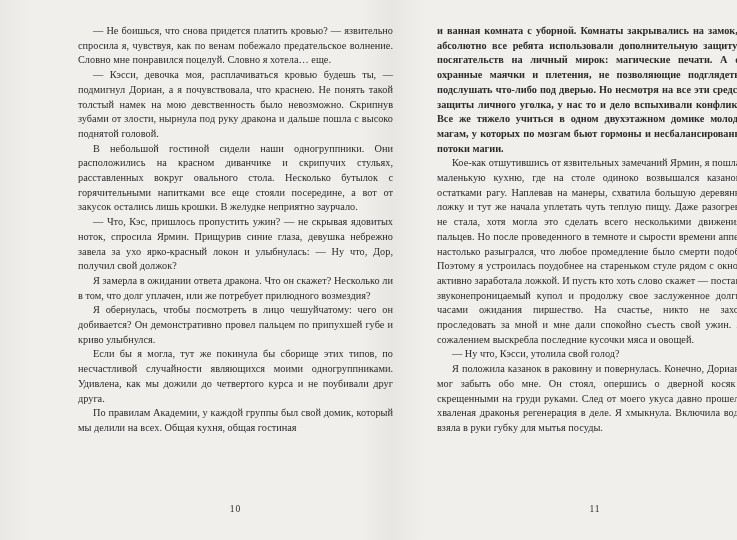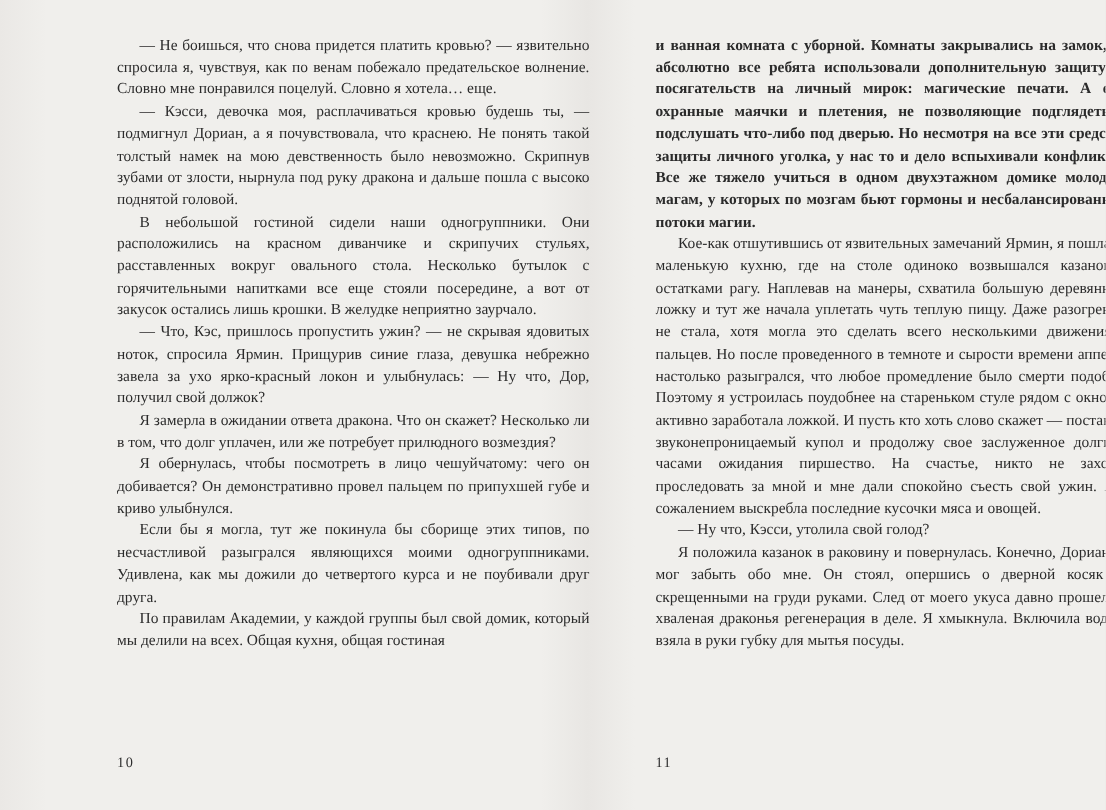--- a/index.html
+++ b/index.html
@@ -44,21 +44,21 @@
     padding: 0;
     text-indent: 15px;
   }
   .text-block p.no-indent {
     text-indent: 0;
     font-weight: bold;
   }
   .page-number {
     position: absolute;
     bottom: 26px;
-    text-align: left;
+    text-align: center;
     font-family: "Liberation Serif", "DejaVu Serif", serif;
     font-size: 9.5px;
     letter-spacing: 1px;
     color: #2b2b2b;
   }
   .page-left  .page-number { left: 31px; right: 22px; }
   .page-right .page-number { left: 22px; right: 31px; }
 </style>
 </head>
 <body>
@@ -66,21 +66,21 @@
 <div class="spread">
 
   <div class="page page-left">
     <div class="text-block">
       <p>— Не боишься, что снова придется платить кровью? — язвительно спросила я, чувствуя, как по венам побежало предательское волнение. Словно мне понравился поцелуй. Словно я хотела… еще.</p>
       <p>— Кэсси, девочка моя, расплачиваться кровью будешь ты, — подмигнул Дориан, а я почувствовала, что краснею. Не понять такой толстый намек на мою девственность было невозможно. Скрипнув зубами от злости, нырнула под руку дракона и дальше пошла с высоко поднятой головой.</p>
       <p>В небольшой гостиной сидели наши одногруппники. Они расположились на красном диванчике и скрипучих стульях, расставленных вокруг овального стола. Несколько бутылок с горячительными напитками все еще стояли посередине, а вот от закусок остались лишь крошки. В желудке неприятно заурчало.</p>
       <p>— Что, Кэс, пришлось пропустить ужин? — не скрывая ядовитых ноток, спросила Ярмин. Прищурив синие глаза, девушка небрежно завела за ухо ярко-красный локон и улыбнулась: — Ну что, Дор, получил свой должок?</p>
       <p>Я замерла в ожидании ответа дракона. Что он скажет? Несколько ли в том, что долг уплачен, или же потребует прилюдного возмездия?</p>
       <p>Я обернулась, чтобы посмотреть в лицо чешуйчатому: чего он добивается? Он демонстративно провел пальцем по припухшей губе и криво улыбнулся.</p>
-      <p>Если бы я могла, тут же покинула бы сборище этих типов, по несчастливой разыгрался являющихся моими одногруппниками. Удивлена, как мы дожили до четвертого курса и не поубивали друг друга.</p>
+      <p>Если бы я могла, тут же покинула бы сборище этих типов, по несчастливой случайности являющихся моими одногруппниками. Удивлена, как мы дожили до четвертого курса и не поубивали друг друга.</p>
       <p>По правилам Академии, у каждой группы был свой домик, который мы делили на всех. Общая кухня, общая гостиная</p>
     </div>
     <div class="page-number">10</div>
   </div>
 
   <div class="page page-right">
     <div class="text-block">
       <p class="no-indent">и ванная комната с уборной. Комнаты закрывались на замок, но абсолютно все ребята использовали дополнительную защиту от посягательств на личный мирок: магические печати. А еще охранные маячки и плетения, не позволяющие подглядеть и подслушать что-либо под дверью. Но несмотря на все эти средства защиты личного уголка, у нас то и дело вспыхивали конфликты. Все же тяжело учиться в одном двухэтажном домике молодым магам, у которых по мозгам бьют гормоны и несбалансированные потоки магии.</p>
       <p>Кое-как отшутившись от язвительных замечаний Ярмин, я пошла на маленькую кухню, где на столе одиноко возвышался казанок с остатками рагу. Наплевав на манеры, схватила большую деревянную ложку и тут же начала уплетать чуть теплую пищу. Даже разогревать не стала, хотя могла это сделать всего несколькими движениями пальцев. Но после проведенного в темноте и сырости времени аппетит настолько разыгрался, что любое промедление было смерти подобно. Поэтому я устроилась поудобнее на стареньком стуле рядом с окном и активно заработала ложкой. И пусть кто хоть слово скажет — поставлю звуконепроницаемый купол и продолжу свое заслуженное долгими часами ожидания пиршество. На счастье, никто не захотел проследовать за мной и мне дали спокойно съесть свой ужин. Я с сожалением выскребла последние кусочки мяса и овощей.</p>
       <p>— Ну что, Кэсси, утолила свой голод?</p>

